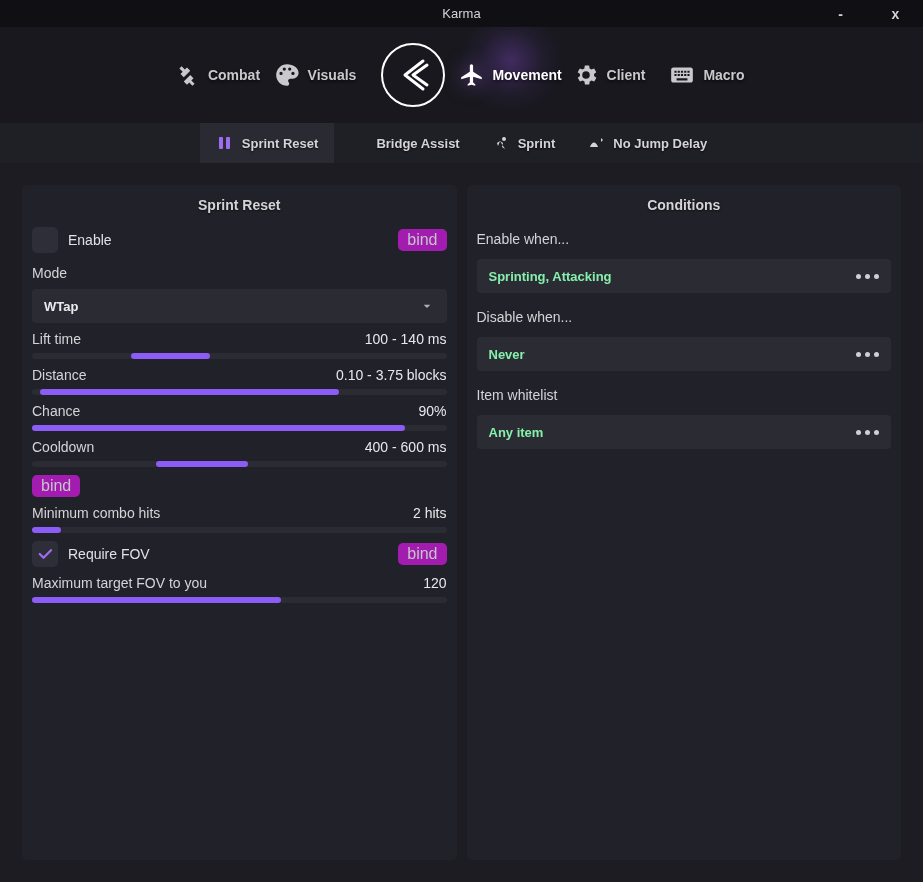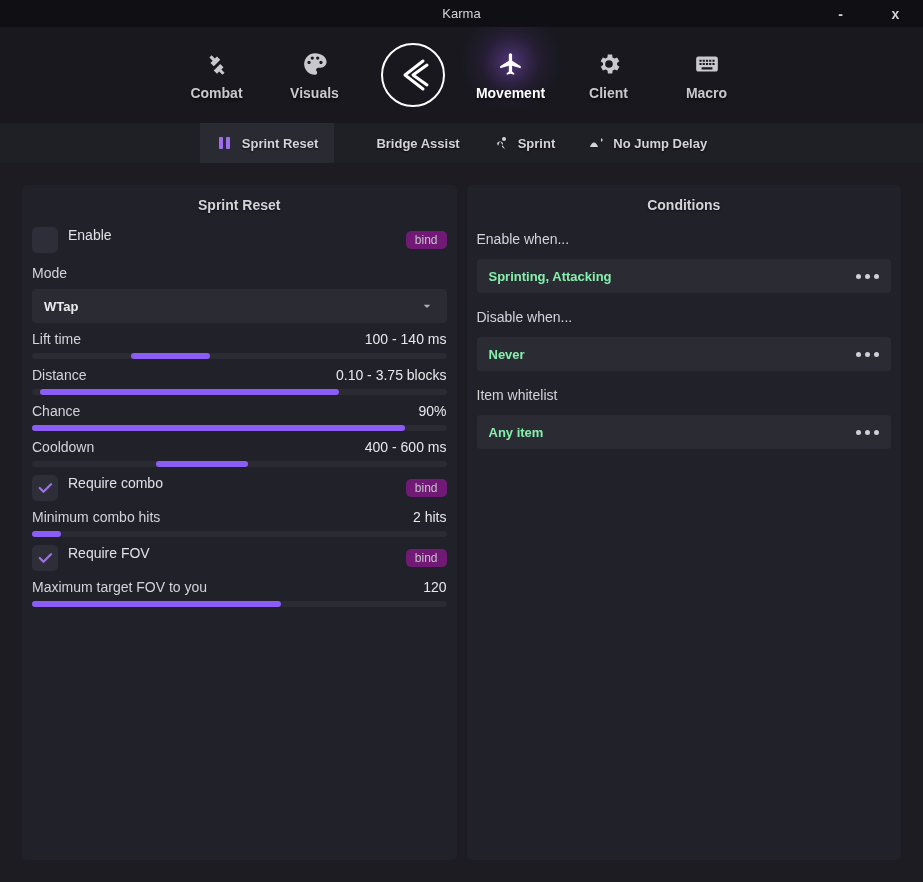--- a/index.html
+++ b/index.html
@@ -51,21 +51,21 @@
     background: #18181e;
     display: flex;
     justify-content: center;
     align-items: center;
     border-top: 0;
   }
   .mainnav .nav-item {
     width: 98px;
     height: 100%;
     display: flex;
-    flex-direction: column;
+    flex-direction: row;
     align-items: center;
     justify-content: center;
     gap: 7px;
     cursor: pointer;
     color: #c8c8cd;
     font-weight: 700;
     font-size: 14px;
     text-shadow: 0 2px 3px rgba(0,0,0,0.6);
   }
   .mainnav .nav-item.active {
@@ -148,44 +148,44 @@
 
   
   .row {
     display: flex;
     align-items: center;
     justify-content: space-between;
     gap: 8px;
   }
   .row .left {
     display: flex;
-    align-items: flex-start;
+    align-items: center;
     gap: 10px;
   }
   .row .label {
     color: #e1e1e5;
     font-size: 14px;
   }
 
   .checkbox {
     width: 26px; height: 26px;
     border-radius: 5px;
     background: #2e2e38;
     display: flex; align-items: center; justify-content: center;
     cursor: pointer;
     flex-shrink: 0;
   }
   .checkbox.checked svg { display: block; }
   .checkbox svg { display: none; }
 
   .bind-pill {
-    background: #701a75;
+    background: #a21caf;
     border-radius: 5px;
     padding: 2px 9px;
-    font-size: 12px;
+    font-size: 16px;
     color: #c4c4c9;
     cursor: pointer;
   }
 
   .section-label {
     color: #d4d4d8;
     font-size: 14px;
     padding-top: 4px;
   }
 
@@ -395,28 +395,20 @@
         <div class="slider-head">
           <span>Cooldown</span>
           <span class="val">400 - 600 ms</span>
         </div>
         <div class="track">
             <div class="fill" style="left:30%;width:22%"></div>
           </div>
       </div>
 
       <div class="row">
-        <div class="left">
-          <div class="checkbox checked">
-            <svg width="18" height="18" viewBox="0 0 24 24" stroke="#9d6ff0" stroke-width="3" fill="none" stroke-linecap="round" stroke-linejoin="round">
-                <path d="M5 12l5 5L20 7"></path>
-              </svg>
-          </div>
-          <span class="label">Require combo</span>
-        </div>
         <div class="bind-pill">bind</div>
       </div>
 
       <div class="slider-block">
         <div class="slider-head">
           <span>Minimum combo hits</span>
           <span class="val">2 hits</span>
         </div>
         <div class="track">
             <div class="fill" style="left:0;width:7%"></div>

